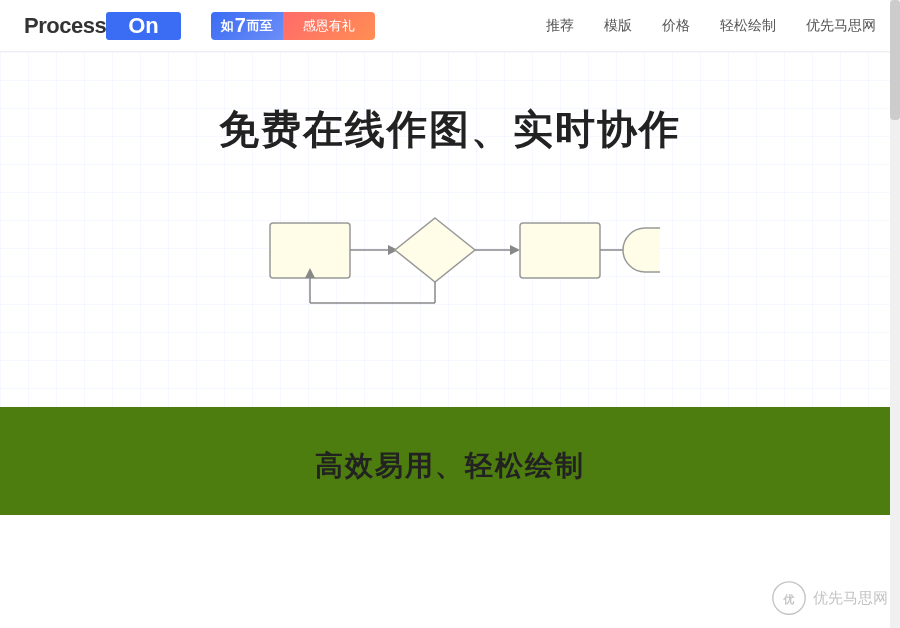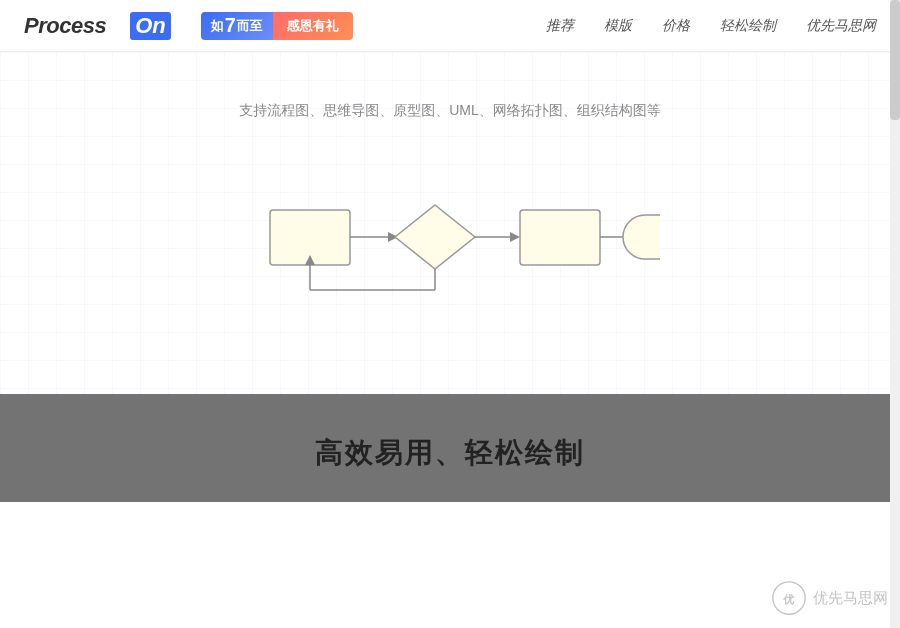--- a/index.html
+++ b/index.html
@@ -17,36 +17,34 @@
       align-items: center;
       padding: 0 24px;
       height: 52px;
       border-bottom: 1px solid #eee;
       background: #fff;
     }
     .logo {
       display: flex;
       align-items: center;
       margin-right: 20px;
-      font-style: italic;
     }
     .logo-text-process {
       font-size: 22px;
       font-weight: 700;
       color: #333;
       letter-spacing: -0.5px;
     }
     .logo-on {
       background: #3a6cf4;
       color: #fff;
       font-size: 22px;
       font-weight: 700;
-      padding: 1px 5px;
+      padding: 1px 22px;
       border-radius: 3px;
-      margin-left: 24px;
     }
 
     .promo-banner {
       display: flex;
       align-items: center;
       margin-left: 10px;
       border-radius: 4px;
       overflow: hidden;
       height: 28px;
     }
@@ -62,33 +60,32 @@
     }
     .promo-number {
       font-size: 20px;
       font-weight: 900;
       margin: 0 1px;
     }
     .promo-right {
       background: linear-gradient(135deg, #ff6b6b, #ff8e53);
       color: #fff;
       font-size: 13px;
-      font-weight: 700;
-      padding: 0 14px;
+      font-weight: 400;
+      padding: 0 20px;
       height: 100%;
       display: flex;
       align-items: center;
     }
 
     .nav {
       display: flex;
       align-items: center;
       margin-left: auto;
       gap: 30px;
-      font-style: italic;
     }
     .nav-item {
       font-size: 14px;
       color: #555;
       cursor: pointer;
       white-space: nowrap;
     }
 
     
     .hero {
@@ -123,21 +120,21 @@
       align-items: center;
       margin: 10px auto 30px;
     }
 
     .diagram-svg-wrapper {
       display: inline-block;
     }
 
     
     .lower-section {
-      background: #737373;
+      background: #4d7c0f;
       padding: 40px 0 30px;
       text-align: center;
     }
 
     .lower-title {
       font-size: 28px;
       font-weight: 700;
       color: #222;
       letter-spacing: 2px;
     }
@@ -196,21 +193,21 @@
   <nav class="nav">
     <span class="nav-item">推荐</span>
     <span class="nav-item">模版</span>
     <span class="nav-item">价格</span>
     <span class="nav-item">轻松绘制</span>
     <span class="nav-item">优先马思网</span>
   </nav>
 </header>
 
 <section class="hero">
-  <p class="hero-subtitle">支持流程图、思维导图、原型图、UML、网络拓扑图、组织结构图等</p>
+  <h1 class="hero-title">免费在线作图、实时协作</h1>
 
   <div class="diagram-container">
     <div class="diagram-svg-wrapper">
       <svg width="420" height="160" viewBox="0 0 420 160" xmlns="http://www.w3.org/2000/svg">
 
         <rect x="30" y="50" width="80" height="55" rx="3" ry="3" fill="#fffde7" stroke="#999" stroke-width="1.5"></rect>
 
         <line x1="110" y1="77" x2="148" y2="77" stroke="#888" stroke-width="1.5"></line>
         <polygon points="148,72 158,77 148,82" fill="#888"></polygon>
 

